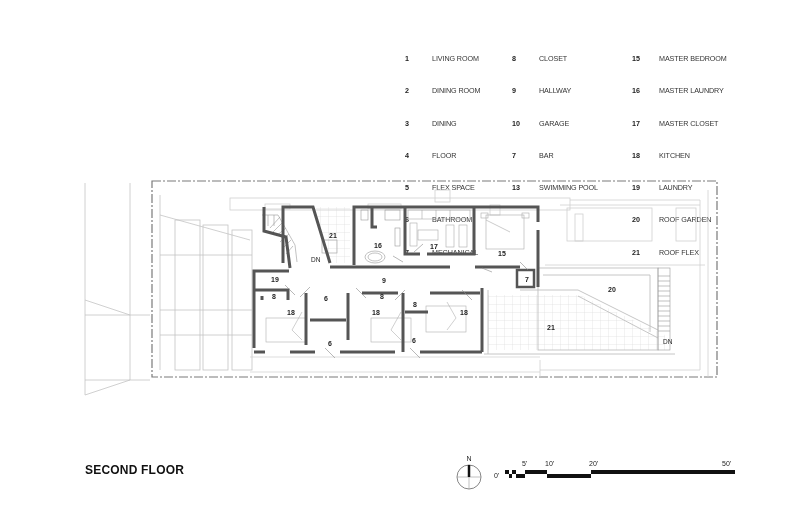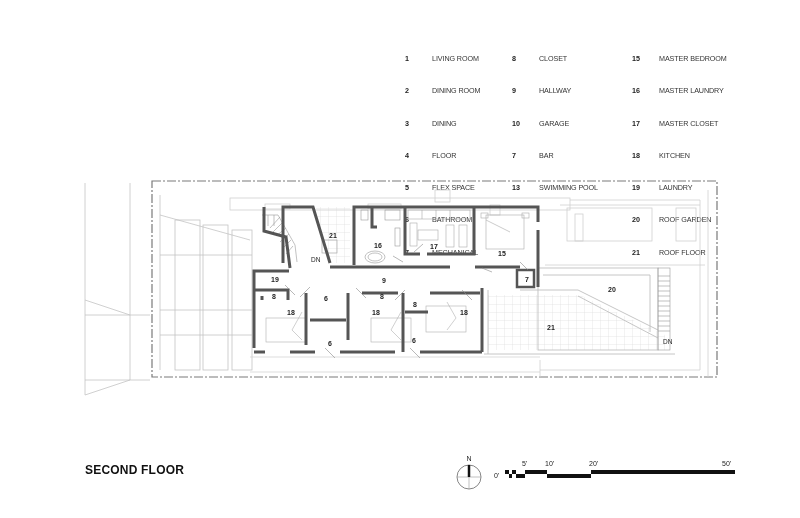--- a/index.html
+++ b/index.html
@@ -34,21 +34,21 @@
     <div class="legend-row"><span class="legend-num">7</span><span class="legend-label">BAR</span></div>
     <div class="legend-row"><span class="legend-num">13</span><span class="legend-label">SWIMMING POOL</span></div>
   </div>
   <div class="legend-col" style="left:227px;">
     <div class="legend-row"><span class="legend-num">15</span><span class="legend-label">MASTER BEDROOM</span></div>
     <div class="legend-row"><span class="legend-num">16</span><span class="legend-label">MASTER LAUNDRY</span></div>
     <div class="legend-row"><span class="legend-num">17</span><span class="legend-label">MASTER CLOSET</span></div>
     <div class="legend-row"><span class="legend-num">18</span><span class="legend-label">KITCHEN</span></div>
     <div class="legend-row"><span class="legend-num">19</span><span class="legend-label">LAUNDRY</span></div>
     <div class="legend-row"><span class="legend-num">20</span><span class="legend-label">ROOF GARDEN</span></div>
-    <div class="legend-row"><span class="legend-num">21</span><span class="legend-label">ROOF FLOOR</span></div>
+    <div class="legend-row"><span class="legend-num">21</span><span class="legend-label">ROOF FLEX</span></div>
   </div>
 </div>
 
 <svg class="plan" width="800" height="518" viewBox="0 0 800 518" xmlns="http://www.w3.org/2000/svg">
   <defs>
     <pattern id="tile" width="8" height="8" patternUnits="userSpaceOnUse">
       <path d="M8 0 L0 0 0 8" fill="none" stroke="#d6d6d6" stroke-width="0.6"></path>
     </pattern>
   </defs>
 

